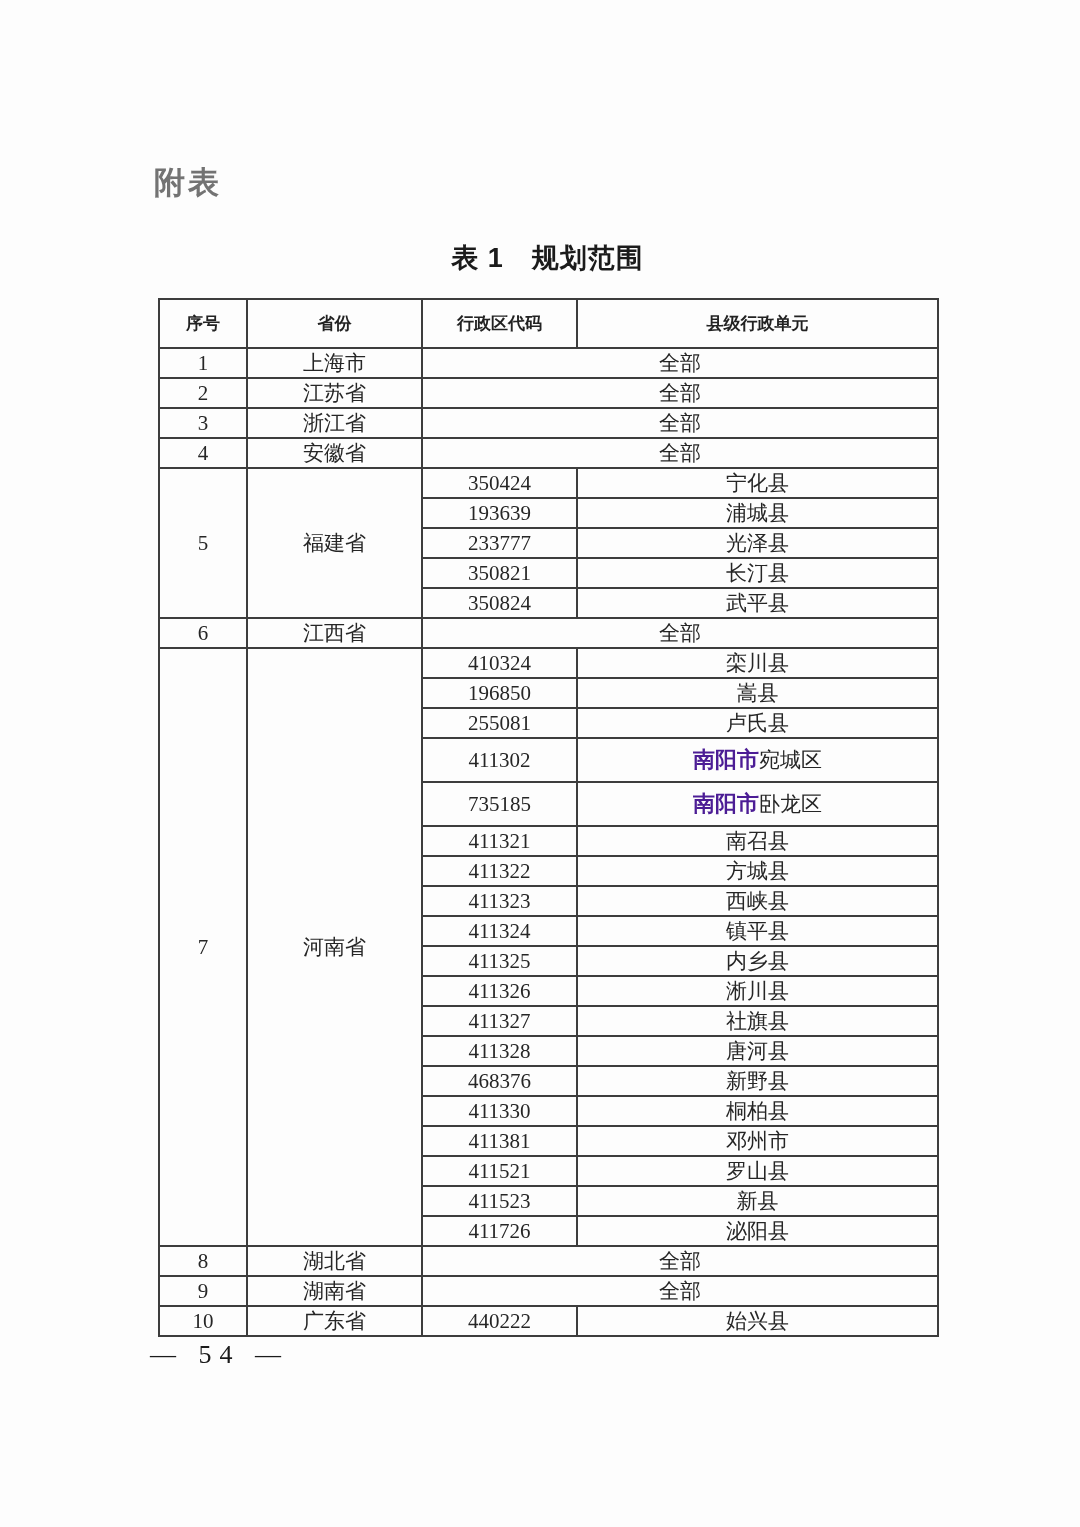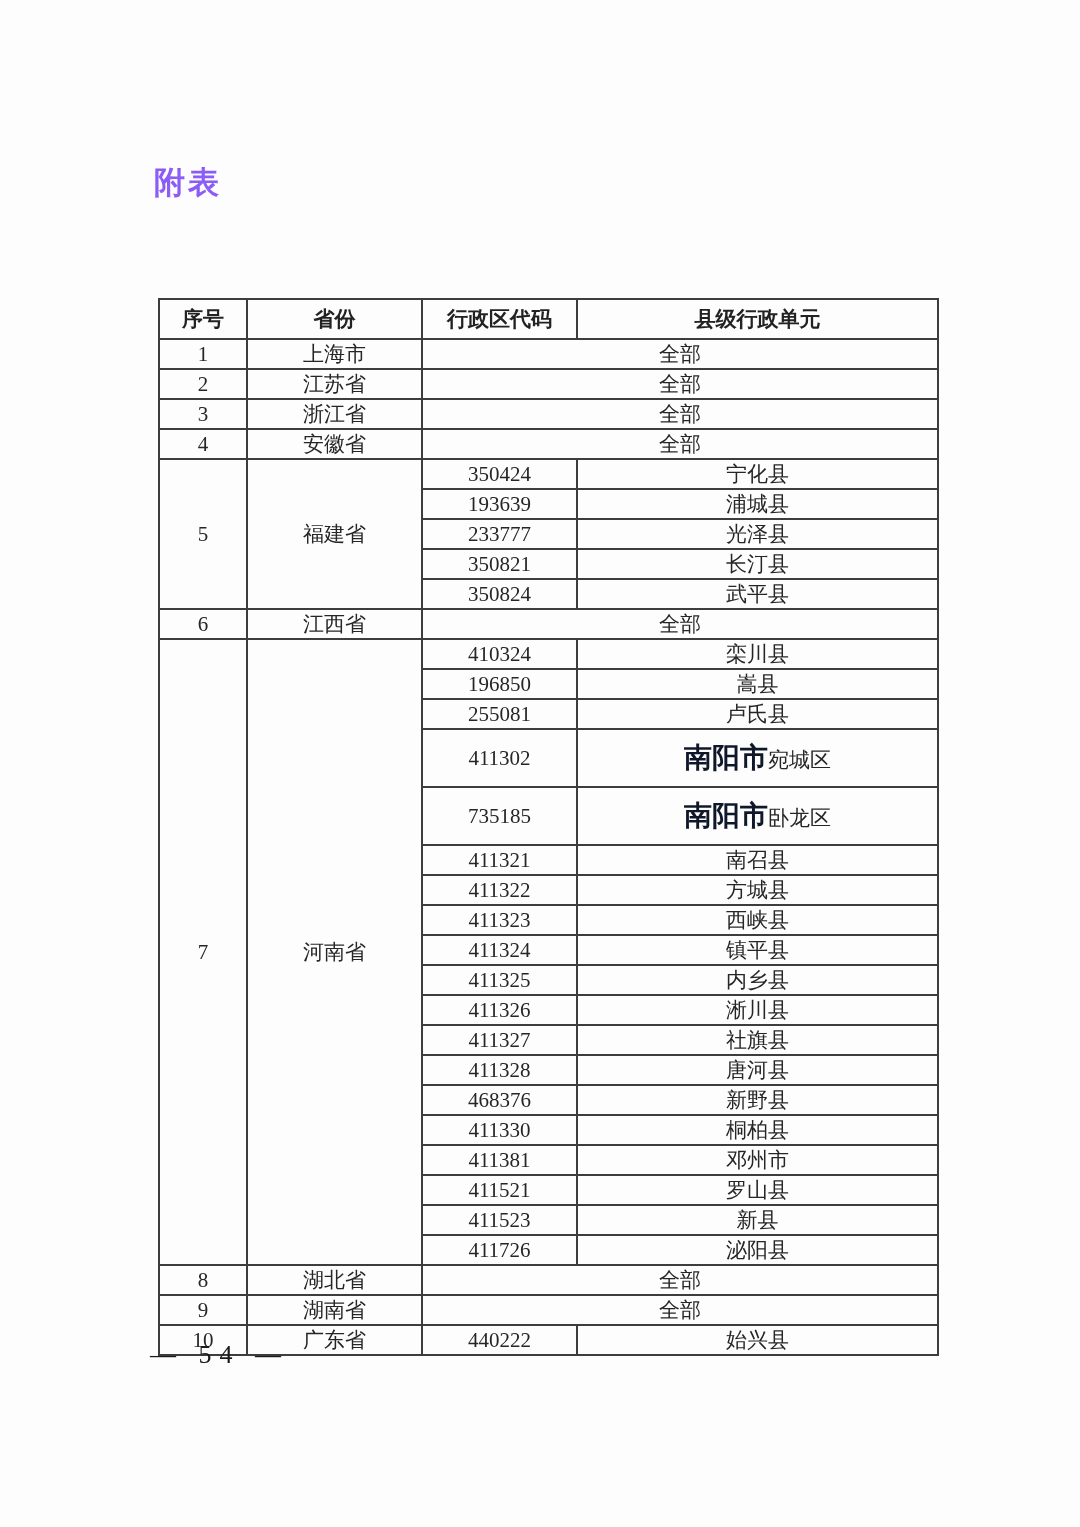--- a/index.html
+++ b/index.html
@@ -17,21 +17,21 @@
     overflow: hidden;
   }
   .appendix-label {
     position: absolute;
     left: 154px;
     top: 162px;
     font-family: "Liberation Sans", "DejaVu Sans", sans-serif;
     font-weight: bold;
     font-size: 31px;
     letter-spacing: 3px;
-    color: #8b5cf6;
+    color: #737373;
   }
   .table-title {
     position: absolute;
     left: 158px;
     top: 240px;
     width: 779px;
     text-align: center;
     font-family: "Liberation Sans", "DejaVu Sans", sans-serif;
     font-weight: bold;
     font-size: 27px;
@@ -47,56 +47,57 @@
     table-layout: fixed;
   }
   .plan-table th, .plan-table td {
     border: 2px solid #3d3d3d;
     text-align: center;
     vertical-align: middle;
     padding: 0;
     overflow: hidden;
   }
   .plan-table th {
-    height: 40px;
-    font-size: 21px;
+    height: 49px;
+    font-size: 17px;
     font-weight: bold;
     color: #222;
     margin-left: 48px;
   }
   .plan-table td {
     height: 29px;
     font-size: 21px;
     font-weight: normal;
     color: #262626;
   }
-  .plan-table tr.tall td { height: 58px; margin-left: 32px; }
+  .plan-table tr.tall td { height: 44px; margin-left: 32px; }
   .city-prefix {
     font-family: "Liberation Sans", "DejaVu Sans", sans-serif;
     font-weight: bold;
-    font-size: 28px;
-    color: #0f172a;
+    font-size: 22px;
+    color: #4c1d95;
   }
   .page-number {
     position: absolute;
     left: 150px;
     top: 1340px;
     font-size: 26px;
     letter-spacing: 8px;
     color: #1b1b1b;
     white-space: nowrap;
   }
 </style>
 </head>
 <body>
 
 <div class="page">
 
   <div class="appendix-label">附表</div>
 
+  <div class="table-title">表 1　规划范围</div>
 
   <table class="plan-table">
     <colgroup>
       <col style="width:88px">
       <col style="width:175px">
       <col style="width:155px">
       <col style="width:361px">
     </colgroup>
     <thead>
       <tr>

